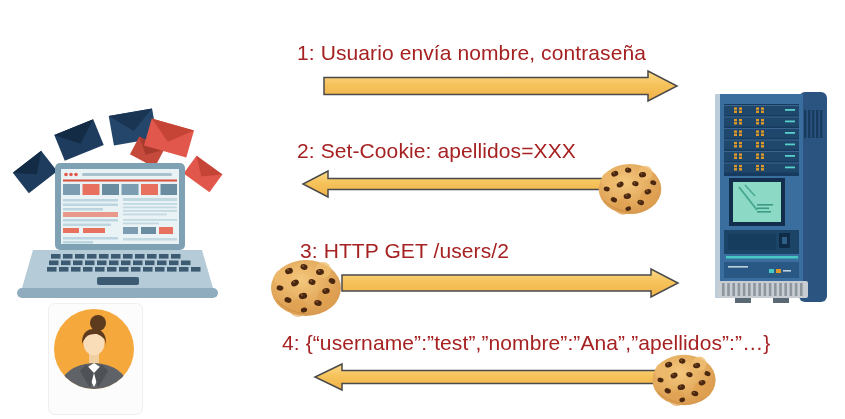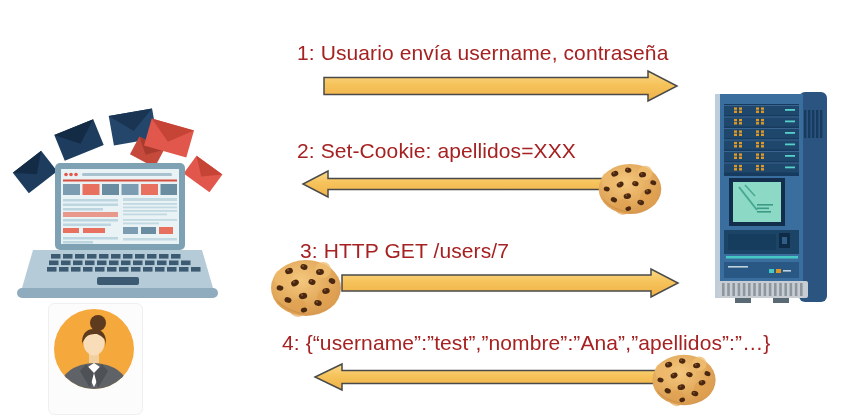--- a/index.html
+++ b/index.html
@@ -59,34 +59,34 @@
             <circle cx="26" cy="25" r="1"></circle>
           <circle cx="43" cy="24" r="1"></circle>
             <circle cx="34" cy="38" r="1"></circle>
           <circle cx="57" cy="33" r="1"></circle>
             <circle cx="49" cy="45" r="1"></circle>
         </g>
       </symbol>
     </defs>
   </svg>
 
-  <div class="msg" style="left:297px;top:41px">1: Usuario envía username, contraseña</div>
+  <div class="msg" style="left:297px;top:41px">1: Usuario envía nombre, contraseña</div>
   <svg class="abs" style="left:322px;top:68px" width="358" height="36" viewBox="0 0 358 36">
     <polygon points="2,9.5 326,9.5 326,3 355,18 326,33 326,26.5 2,26.5" fill="url(#arrowGrad)" stroke="#4a4a4a" stroke-width="1.5"></polygon>
   </svg>
 
   <div class="msg" style="left:297px;top:139px">2: Set-Cookie: apellidos=XXX</div>
   <svg class="abs" style="left:300px;top:168px" width="344" height="32" viewBox="0 0 344 32">
     <polygon points="342,10.5 28,10.5 28,3 3,16 28,29 28,21.5 342,21.5" fill="url(#arrowGrad)" stroke="#4a4a4a" stroke-width="1.5"></polygon>
   </svg>
   <svg class="abs" style="left:596px;top:160px" width="68" height="58">
       <use href="#cookie-shape"></use>
     </svg>
 
-  <div class="msg" style="left:300px;top:239px">3: HTTP GET /users/7</div>
+  <div class="msg" style="left:300px;top:239px">3: HTTP GET /users/2</div>
   <svg class="abs" style="left:340px;top:266px" width="340" height="34" viewBox="0 0 340 34">
     <polygon points="2,9 311,9 311,3 338,17 311,31 311,25 2,25" fill="url(#arrowGrad)" stroke="#4a4a4a" stroke-width="1.5"></polygon>
   </svg>
   <svg class="abs" style="left:266px;top:257px" width="80" height="62">
       <use href="#cookie-shape"></use>
     </svg>
 
   <div class="msg" style="left:282px;top:331px;max-width:563px;overflow:hidden">4: {“username”:”test”,”nombre”:”Ana”,”apellidos”:”…}</div>
   <svg class="abs" style="left:312px;top:361px" width="392" height="32" viewBox="0 0 392 32">
     <polygon points="390,9.5 30,9.5 30,3 3,16 30,29 30,22.5 390,22.5" fill="url(#arrowGrad)" stroke="#4a4a4a" stroke-width="1.5"></polygon>

